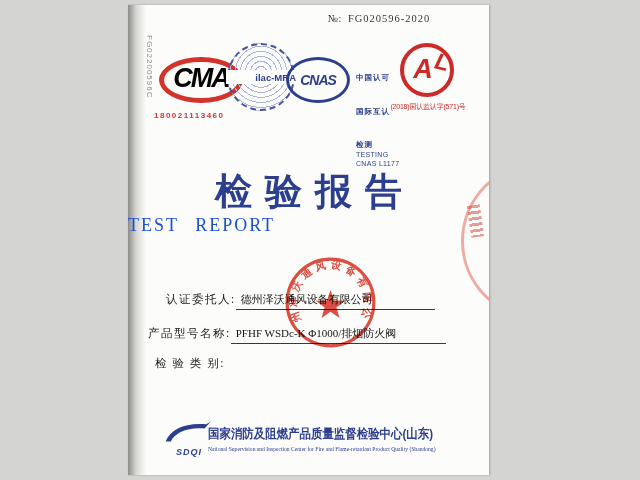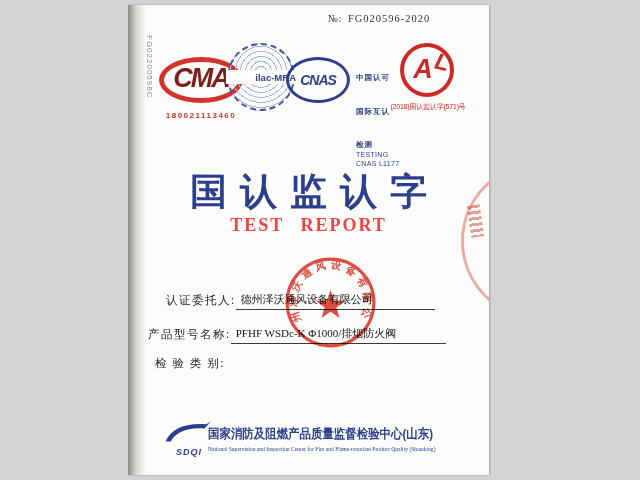--- a/index.html
+++ b/index.html
@@ -13,22 +13,22 @@
   .report-no{position:absolute;left:200px;top:8px;font-family:"Liberation Serif",serif;
              font-size:10.5px;color:#33343a;letter-spacing:.5px;}
   .report-no .val{margin-left:6px;letter-spacing:1px;}
   
   .spine-code{position:absolute;left:17px;top:30px;writing-mode:vertical-rl;text-orientation:mixed;
               font-size:8px;color:#8b8b88;letter-spacing:1px;}
   
   .cma{position:absolute;left:30px;top:46px;width:86px;height:58px;}
   .cma-ring{position:absolute;left:1px;right:1px;top:6px;bottom:6px;border:5px solid #d2342c;border-radius:50%;}
   .cma-text{position:absolute;left:0;right:0;top:50%;transform:translateY(-54%);text-align:center;
-            font-style:italic;font-weight:900;font-size:27px;color:#7f1d1d;letter-spacing:-2px;}
-  .cma-number{position:absolute;left:26px;top:106px;width:94px;text-align:center;font-size:8px;
+            font-style:italic;font-weight:900;font-size:27px;color:#000000;letter-spacing:-2px;}
+  .cma-number{position:absolute;left:26px;top:106px;width:94px;text-align:left;font-size:8px;
               font-weight:bold;color:#d2342c;letter-spacing:1.5px;}
   
   .ilac{position:absolute;left:99px;top:38px;width:64px;height:64px;border-radius:50%;
         border:2px dashed #47549e;
         background:repeating-radial-gradient(circle at 50% 42%,#aab5dd 0 1px,rgba(255,255,255,0) 1px 5px);}
   .ilac-band{position:absolute;left:-3px;right:-3px;top:50%;height:14px;transform:translateY(-50%);
              background:#fdfdfb;display:flex;align-items:center;justify-content:flex-end;}
   .ilac-text{font-size:9.5px;font-weight:900;color:#2c3e8e;letter-spacing:0;}
   
   .cnas{position:absolute;left:158px;top:52px;width:64px;height:46px;}
@@ -43,29 +43,29 @@
   .cal-ring{position:absolute;inset:0;border:4.5px solid #cc2a28;border-radius:50%;}
   .cal-a{position:absolute;left:4px;right:12px;top:50%;transform:translateY(-52%);text-align:center;
          font-style:italic;font-weight:900;font-size:27px;color:#cc2a28;}
   .cal-l{position:absolute;right:5px;top:6px;font-style:italic;font-weight:900;font-size:23px;
          color:#cc2a28;transform:rotate(14deg);}
   .cal-approval{position:absolute;left:244px;top:97px;width:112px;text-align:center;font-size:7px;
                 color:#cc2a28;letter-spacing:-.2px;}
   
   .title-zh{position:absolute;left:0;right:0;top:162px;text-align:center;font-family:"Liberation Serif",serif;
             font-weight:bold;font-size:37px;color:#2c3e8e;letter-spacing:13px;text-indent:13px;}
-  .title-en{position:absolute;left:0;right:0;top:210px;text-align:center;font-family:"Liberation Serif",serif;
-            font-weight:bold;font-size:18px;color:#ef4444;letter-spacing:2px;word-spacing:10px;}
+  .title-en{position:absolute;left:0;right:0;top:210px;font-family:"Liberation Serif",serif;
+            font-weight:normal;font-size:18px;color:#1d4ed8;letter-spacing:2px;word-spacing:10px;}
   
   .edge-seal{position:absolute;left:333px;top:157px;width:152px;height:152px;border-radius:50%;
              border:3px solid rgba(224,90,78,.5);}
   .edge-seal-marks{position:absolute;left:341px;top:200px;width:13px;height:32px;transform:rotate(-8deg);
              background:repeating-linear-gradient(180deg,rgba(208,62,52,.5) 0 3px,rgba(255,255,255,0) 3px 6px);}
   
-  .field{position:absolute;display:flex;align-items:center;}
+  .field{position:absolute;display:flex;align-items:flex-start;}
   .field-label{font-family:"Liberation Serif",serif;font-size:11.5px;color:#1c1c1c;
                letter-spacing:1.5px;white-space:pre;padding-bottom:2px;}
   .field-value{font-family:"Liberation Serif",serif;font-size:11px;color:#141414;
                border-bottom:1.5px solid #3a3a3a;padding:0 2px 2px 5px;white-space:nowrap;overflow:hidden;}
   .f1{left:38px;top:287px;}  .f1 .field-value{width:192px;}
   .f2{left:20px;top:321px;}  .f2 .field-value{width:208px;}
   .f3{left:27px;top:351px;}  .f3 .field-value{width:176px;}
   
   .seal{position:absolute;left:156px;top:251px;width:93px;height:93px;opacity:.9;mix-blend-mode:multiply;}
   
@@ -113,21 +113,21 @@
       <div class="en">CNAS L1177</div>
     </div>
 
     <div class="cal">
       <div class="cal-ring"></div>
       <div class="cal-a">A</div>
       <div class="cal-l">L</div>
     </div>
     <div class="cal-approval">(2018)国认监认字(571)号</div>
 
-    <div class="title-zh">国认监认字</div>
+    <div class="title-zh">检验报告</div>
     <div class="title-en">TEST REPORT</div>
 
     <div class="edge-seal"></div>
     <div class="edge-seal-marks"></div>
 
     <div class="field f1">
       <span class="field-label">认证委托人:</span>
       <span class="field-value">德州泽沃通风设备有限公司</span>
     </div>
     <div class="field f2">

